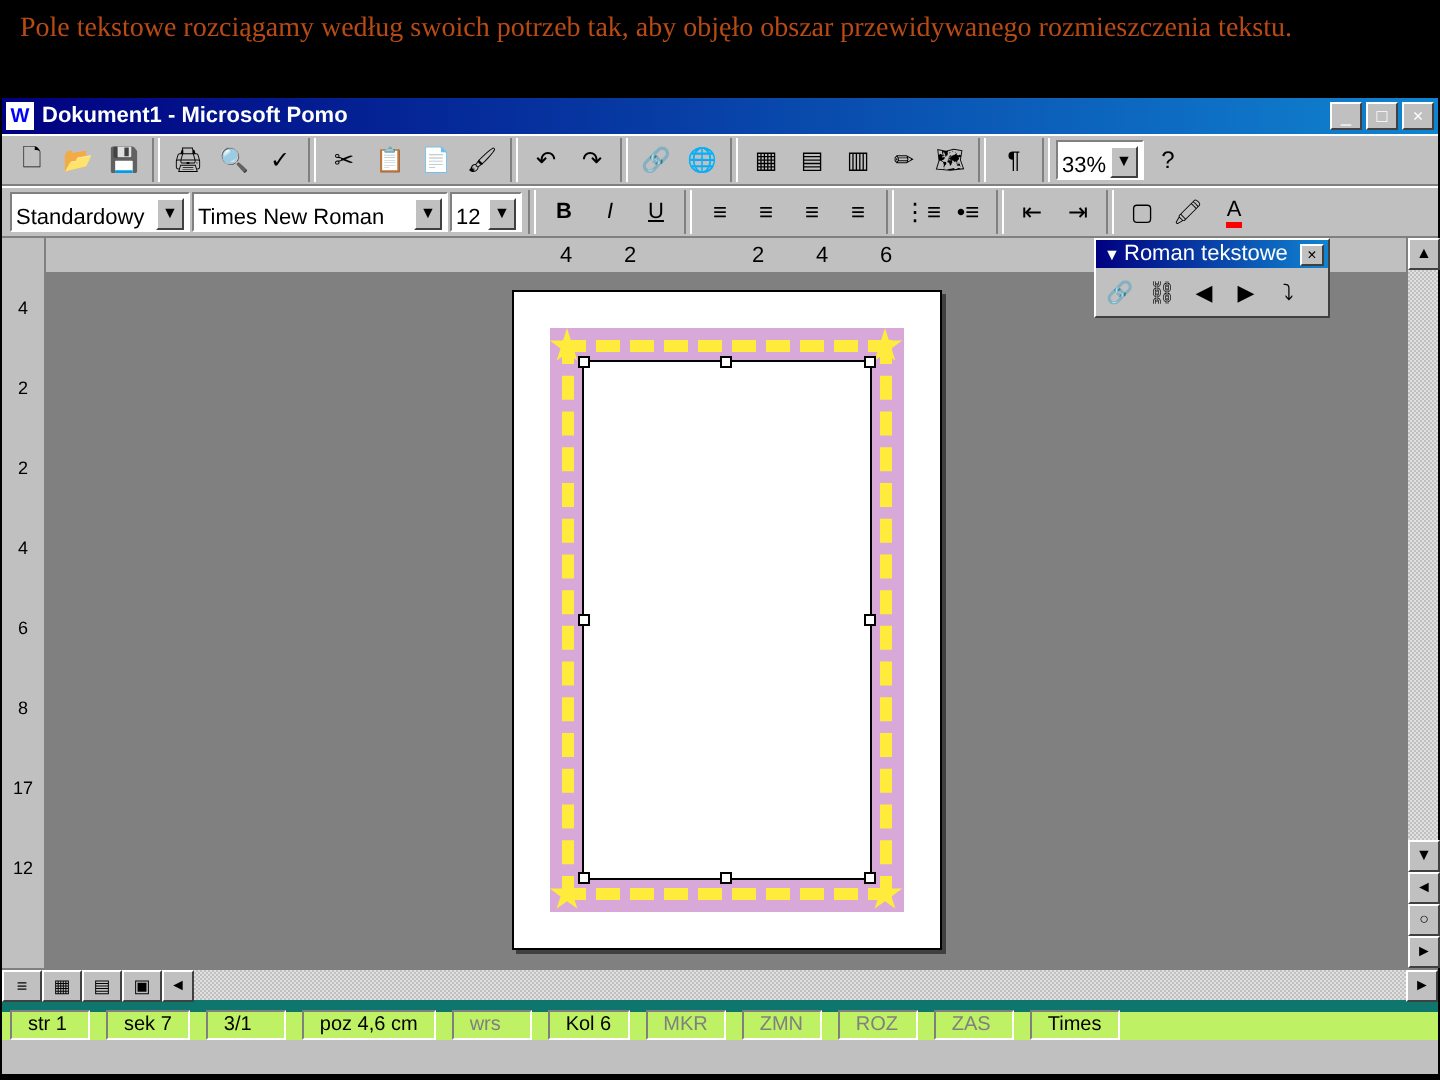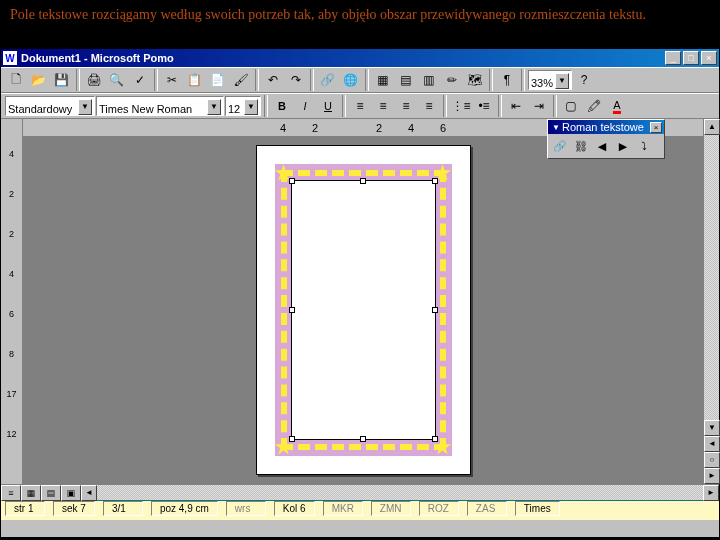--- a/index.html
+++ b/index.html
@@ -40,21 +40,21 @@
 .floatbar .ft .dd{width:12px;text-align:center;font-size:8px}
 .floatbar .ft .cls{margin-left:auto;width:12px;height:11px;background:#c0c0c0;border:1px solid #fff;border-right-color:#404040;border-bottom-color:#404040;text-align:center;font-size:8px;color:#000;line-height:9px}
 .floatbar .fb{display:flex;padding:2px;gap:1px}
 .floatbar .fbtn{width:20px;height:20px;display:flex;align-items:center;justify-content:center;font-size:11px}
 .vscroll{width:16px;background:#c0c0c0;border-left:1px solid #808080;display:flex;flex-direction:column}
 .sbtn{width:16px;height:16px;background:#c0c0c0;border:1px solid #fff;border-right-color:#404040;border-bottom-color:#404040;text-align:center;font-size:8px;line-height:14px}
 .strack{flex:1;background:repeating-conic-gradient(#c0c0c0 0 25%,#e0e0e0 0 50%) 0 0/2px 2px}
 .hscroll{height:16px;background:#c0c0c0;display:flex;border-top:1px solid #808080}
 .viewbtns{display:flex}
 .viewbtn{width:20px;height:16px;background:#c0c0c0;border:1px solid #fff;border-right-color:#404040;border-bottom-color:#404040;font-size:9px;text-align:center;line-height:14px}
-.statusbar{height:20px;background:#fef9c3;display:flex;align-items:flex-start;padding:0 4px;gap:8px;border-top:1px solid #0f766e}
+.statusbar{height:20px;background:#bef264;display:flex;align-items:flex-end;padding:0 4px;gap:8px;border-top:6px solid #0f766e}
 .stcell{border:1px solid #808080;border-right-color:#fff;border-bottom-color:#fff;padding:1px 8px;font-size:10px;min-width:40px}
 .stcell.dim{color:#808080}
 .star{position:absolute;width:18px;height:18px;background:#ffeb3b;clip-path:polygon(50% 0,61% 35%,98% 35%,68% 57%,79% 91%,50% 70%,21% 91%,32% 57%,2% 35%,39% 35%)}
 .s1{left:0;top:0}.s2{right:0;top:0}.s3{left:0;bottom:0}.s4{right:0;bottom:0}
 </style>
 </head>
 <body>
 
 <div class="instruction">Pole tekstowe rozciągamy według swoich potrzeb tak, aby objęło obszar przewidywanego rozmieszczenia tekstu.</div>
 
@@ -222,21 +222,21 @@
     </div>
     <div class="sbtn">◄</div>
     <div class="strack" style="flex:1"></div>
     <div class="sbtn">►</div>
   </div>
 
   <div class="statusbar">
     <div class="stcell">str 1</div>
     <div class="stcell">sek 7</div>
     <div class="stcell">3/1</div>
-    <div class="stcell">poz 4,9 cm</div>
+    <div class="stcell">poz 4,6 cm</div>
     <div class="stcell dim">wrs</div>
     <div class="stcell">Kol 6</div>
     <div class="stcell dim">MKR</div>
     <div class="stcell dim">ZMN</div>
     <div class="stcell dim">ROZ</div>
     <div class="stcell dim">ZAS</div>
     <div class="stcell">Times</div>
   </div>
 </div>
 

